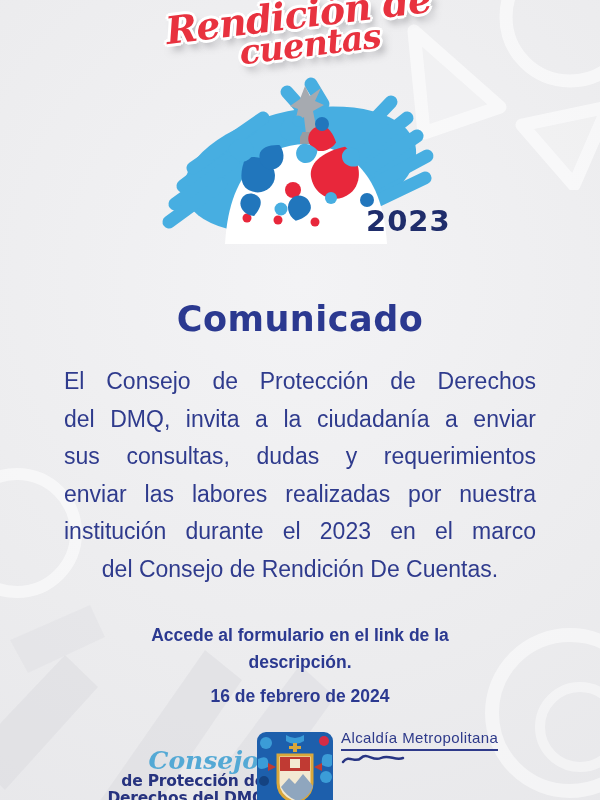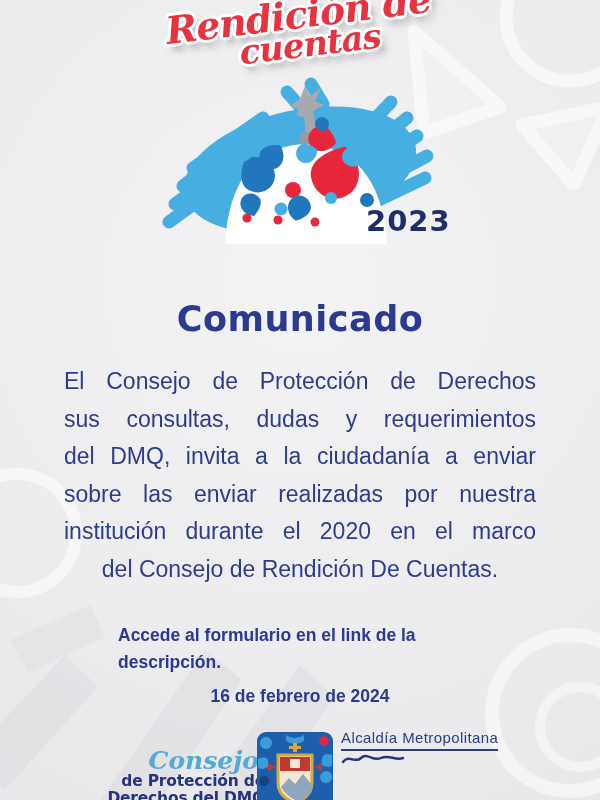--- a/index.html
+++ b/index.html
@@ -44,21 +44,21 @@
     font-family:"DejaVu Sans", sans-serif;
     font-size:35px; font-weight:800; color:#2B3990; letter-spacing:.5px;
   }
   .body-text {
     position:absolute; top:363px; left:64px; right:64px;
     color:#2F3B8D; font-size:23px; line-height:37.5px; font-weight:400;
   }
   .body-text .jline { text-align:justify; text-align-last:justify; }
   .body-text .jline.last { text-align:center; text-align-last:center; }
   .cta {
-    position:absolute; top:622px; left:118px; right:118px; text-align:left;
+    position:absolute; top:622px; left:118px; right:118px; text-align:center;
     font-size:17.5px; line-height:1.55; font-weight:700; color:#2B3990;
   }
   .date {
     position:absolute; top:686px; left:0; right:0; text-align:center;
     font-size:17.5px; font-weight:700; color:#2B3990;
   }
   
   .footer-left {
     position:absolute; left:55px; top:740px; width:210px; text-align:right;
     color:#27337F;
@@ -159,24 +159,24 @@
       <circle cx="176" cy="140" r="6" fill="#47AEE1"></circle>
       <use href="#tear" transform="translate(196,100) rotate(140) scale(0.8)" fill="#47AEE1"></use>
     </g>
   </svg>
   <div class="year">2023</div>
 
   <h1 class="heading">Comunicado</h1>
 
   <div class="body-text">
     <div class="jline">El Consejo de Protección de Derechos</div>
+    <div class="jline">del DMQ, invita a la ciudadanía a enviar</div>
     <div class="jline">sus consultas, dudas y requerimientos</div>
-    <div class="jline">del DMQ, invita a la ciudadanía a enviar</div>
-    <div class="jline">sobre las enviar realizadas por nuestra</div>
-    <div class="jline">institución durante el 2020 en el marco</div>
+    <div class="jline">enviar las labores realizadas por nuestra</div>
+    <div class="jline">institución durante el 2023 en el marco</div>
     <div class="jline last">del Consejo de Rendición De Cuentas.</div>
   </div>
 
   <p class="cta">Accede al formulario en el link de la descripción.</p>
   <p class="date">16 de febrero de 2024</p>
 
   <div class="footer-left">
     <div class="council-script">Consejo</div>
     <div class="council-line">de Protección de</div>
     <div class="council-line">Derechos del DMQ</div>

